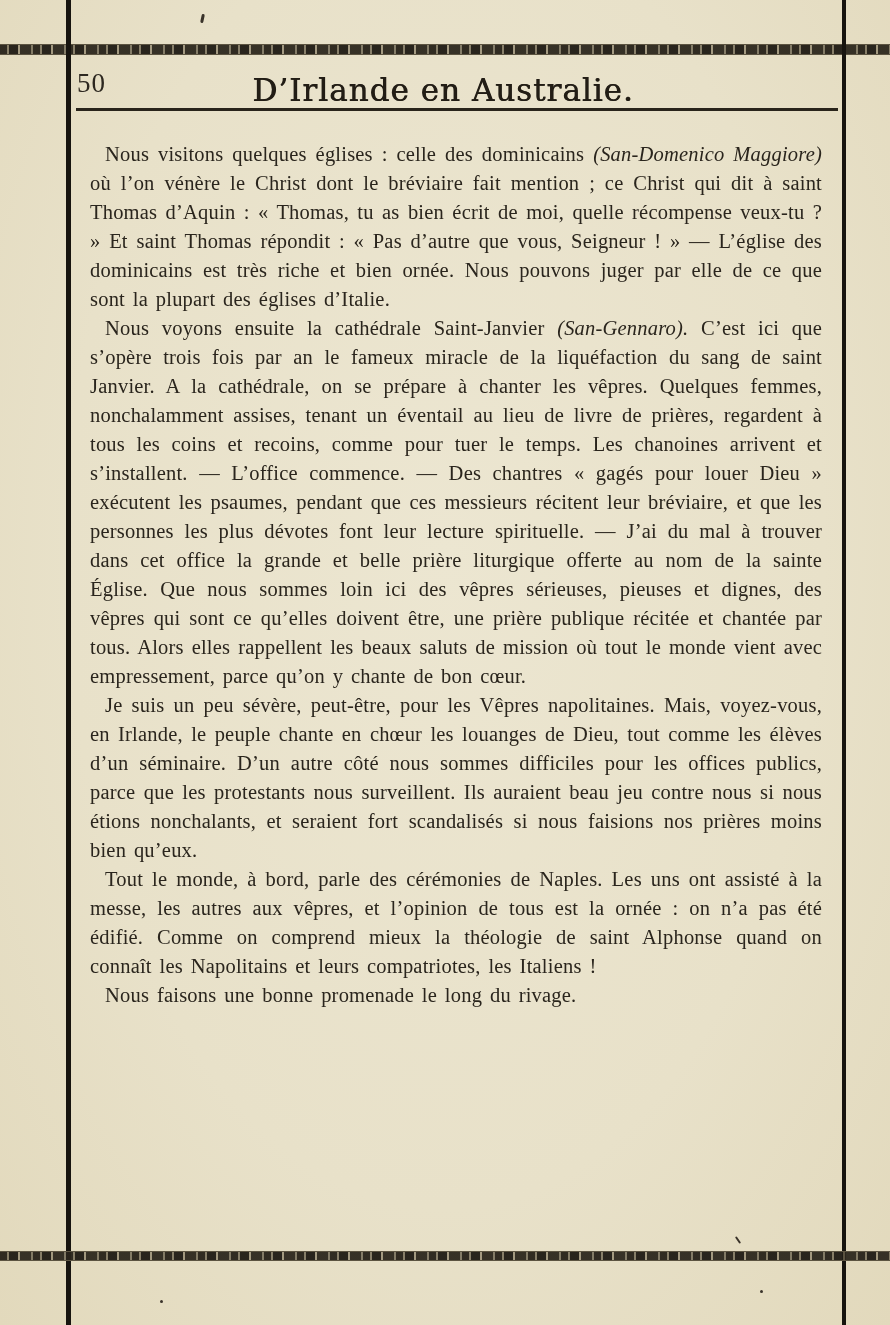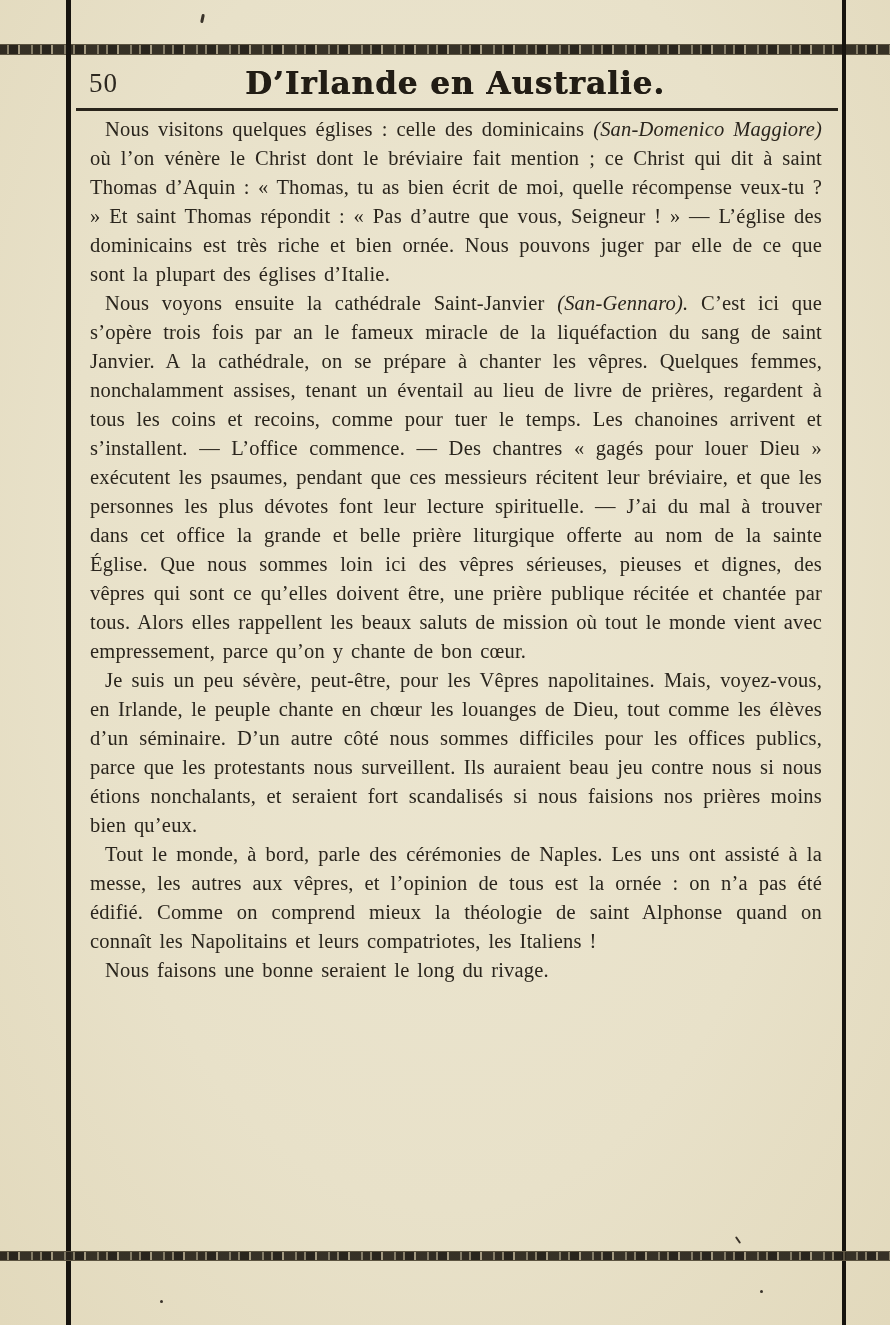--- a/index.html
+++ b/index.html
@@ -31,43 +31,43 @@
       rgba(104,95,74,.75) 7px 9px,
       rgba(33,29,22,.96) 9px 18px,
       rgba(128,117,92,.65) 18px 20px,
       rgba(45,40,30,.95) 20px 31px,
       rgba(90,82,63,.7) 31px 33px);
   }
   .band-top    { top: 44px;  height: 9px; }
   .band-bottom { top: 1251px; height: 8px; }
   
   .header {
-    position: absolute; left: 67px; top: 60px; width: 776px; height: 46px;
+    position: absolute; left: 55px; top: 60px; width: 776px; height: 46px;
   }
   .page-number {
     position: absolute; left: 22px; top: 8px;
     font-size: 27px; color: #2d2820; letter-spacing: 1px;
   }
   .title {
-    margin: 0; text-align: center;
+    margin: 7px; text-align: center;
     font-family: "DejaVu Serif", "Liberation Serif", serif;
-    font-weight: 700;
+    font-weight: 400;
     font-size: 31px; line-height: 46px;
     color: #221d15;
     letter-spacing: 1px;
     text-shadow: 0.6px 0 0 #221d15;
   }
   .header-rule {
     position: absolute; left: 76px; top: 108px;
     width: 762px; height: 3px;
     background: #29241b;
   }
   
   .content {
-    position: absolute; left: 90px; top: 115px; width: 732px;
+    position: absolute; left: 90px; top: 140px; width: 732px;
   }
   .para {
     margin: 0;
     text-align: justify;
     text-indent: 15px;
     font-size: 20.5px;
     line-height: 29px;
     color: #2a251d;
     word-spacing: 2.5px;
     letter-spacing: 0.2px;
@@ -99,21 +99,21 @@
 
   <main class="content">
     <p class="para"><span>Nous visitons quelques églises : celle des dominicains </span><em>(San-Domenico Maggiore)</em><span> où l’on vénère le Christ dont le bréviaire fait mention ; ce Christ qui dit à saint Thomas d’Aquin : « Thomas, tu as bien écrit de moi, quelle récompense veux-tu ? » Et saint Thomas répondit : « Pas d’autre que vous, Seigneur ! » — L’église des dominicains est très riche et bien ornée. Nous pouvons juger par elle de ce que sont la plupart des églises d’Italie.</span></p>
 
     <p class="para"><span>Nous voyons ensuite la cathédrale Saint-Janvier </span><em>(San-Gennaro).</em><span> C’est ici que s’opère trois fois par an le fameux miracle de la liquéfaction du sang de saint Janvier. A la cathédrale, on se prépare à chanter les vêpres. Quelques femmes, nonchalamment assises, tenant un éventail au lieu de livre de prières, regardent à tous les coins et recoins, comme pour tuer le temps. Les chanoines arrivent et s’installent. — L’office commence. — Des chantres « gagés pour louer Dieu » exécutent les psaumes, pendant que ces messieurs récitent leur bréviaire, et que les personnes les plus dévotes font leur lecture spirituelle. — J’ai du mal à trouver dans cet office la grande et belle prière liturgique offerte au nom de la sainte Église. Que nous sommes loin ici des vêpres sérieuses, pieuses et dignes, des vêpres qui sont ce qu’elles doivent être, une prière publique récitée et chantée par tous. Alors elles rappellent les beaux saluts de mission où tout le monde vient avec empressement, parce qu’on y chante de bon cœur.</span></p>
 
     <p class="para">Je suis un peu sévère, peut-être, pour les Vêpres napolitaines. Mais, voyez-vous, en Irlande, le peuple chante en chœur les louanges de Dieu, tout comme les élèves d’un séminaire. D’un autre côté nous sommes difficiles pour les offices publics, parce que les protestants nous surveillent. Ils auraient beau jeu contre nous si nous étions nonchalants, et seraient fort scandalisés si nous faisions nos prières moins bien qu’eux.</p>
 
     <p class="para">Tout le monde, à bord, parle des cérémonies de Naples. Les uns ont assisté à la messe, les autres aux vêpres, et l’opinion de tous est la ornée : on n’a pas été édifié. Comme on comprend mieux la théologie de saint Alphonse quand on connaît les Napolitains et leurs compatriotes, les Italiens !</p>
 
-    <p class="para">Nous faisons une bonne seraient le long du rivage.</p>
+    <p class="para">Nous faisons une bonne promenade le long du rivage.</p>
   </main>
 
   <div class="band band-bottom"></div>
 
   <div class="speck speck-a"></div>
   <div class="speck speck-b"></div>
   <div class="speck speck-c"></div>
   <div class="speck speck-d"></div>
 
 </div>

